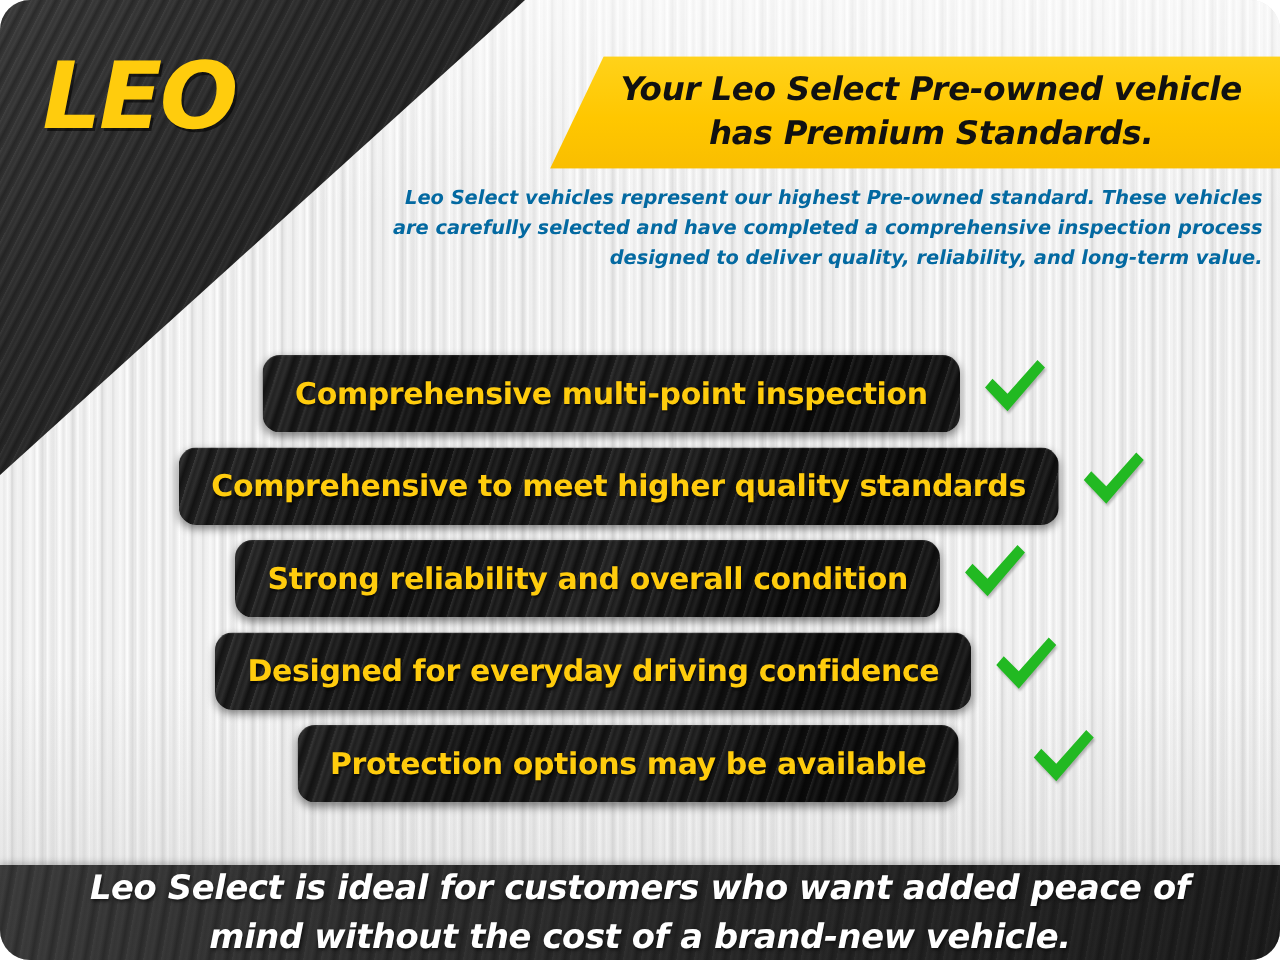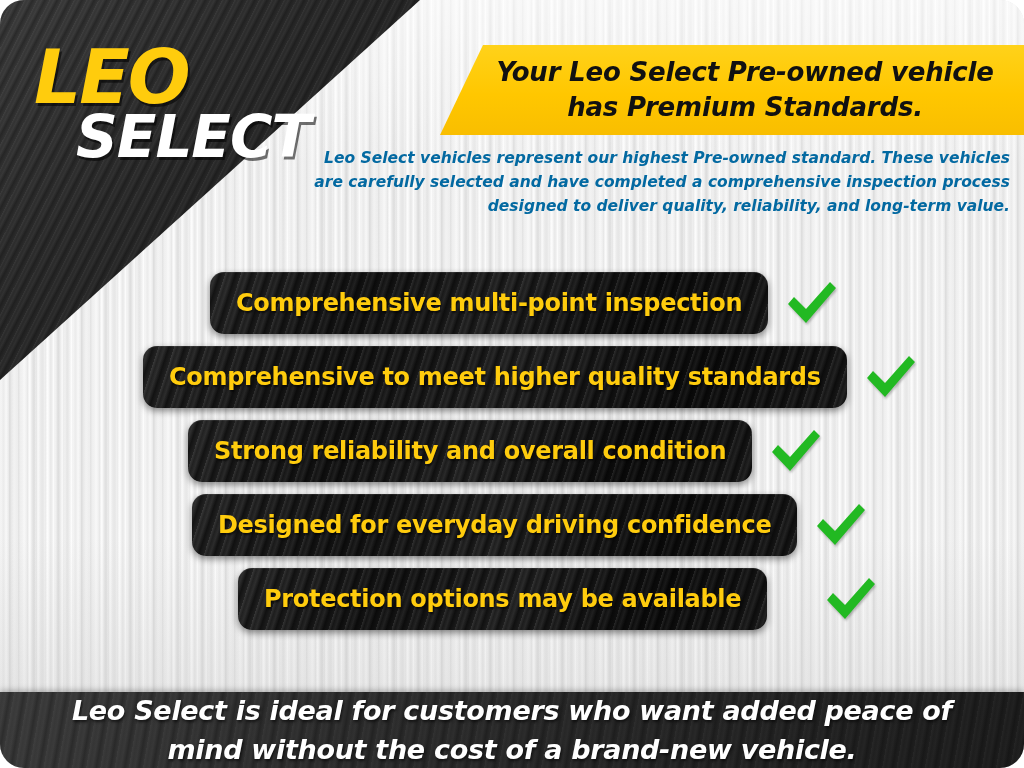--- a/index.html
+++ b/index.html
@@ -186,20 +186,21 @@
     background:
       repeating-linear-gradient(108deg,
         rgba(255,255,255,0.10) 0px,
         rgba(255,255,255,0.0) 3px,
         rgba(255,255,255,0.055) 6px,
         rgba(0,0,0,0.45) 10px,
         rgba(255,255,255,0.0) 15px),
       linear-gradient(118deg, #242424 0%, #121212 28%, #1f1f1f 52%, #0b0b0b 78%, #181818 100%);
     box-shadow: 0 3px 7px rgba(0,0,0,0.45), inset 0 1px 0 rgba(255,255,255,0.07);
     overflow: hidden;
+    margin-top: 12px;
   }
   .pill-label {
     font-family: "DejaVu Sans", sans-serif;
     font-weight: bold;
     font-size: 24px;
     letter-spacing: -0.3px;
     color: #FFCC0D;
     white-space: nowrap;
     text-shadow: 1px 2px 2px rgba(0,0,0,0.6);
   }
@@ -249,21 +250,20 @@
 <div id="poster">
 
   <div class="bg-metal"></div>
   <div class="bg-vignette"></div>
 
   <div class="corner-edge"></div>
   <div class="corner-dark"></div>
 
   <div class="logo">
     <div class="logo-leo">LEO</div>
-    <div class="logo-select">SELECT</div>
   </div>
 
   <div class="headline-banner">
     <div class="headline-text">Your Leo Select Pre-owned vehicle has Premium Standards.</div>
   </div>
 
   <div class="lede">Leo Select vehicles represent our highest Pre-owned standard. These vehicles are carefully selected and have completed a comprehensive inspection process designed to deliver quality, reliability, and long-term value.</div>
 
   <div class="features">
 
@@ -287,21 +287,21 @@
 
     <div class="feature-row" style="left:188px; top:154px;">
       <div class="pill">
         <span class="pill-label">Strong reliability and overall condition</span>
       </div>
       <svg class="check" width="54" height="48" viewBox="0 0 54 48">
         <path d="M4 25 L10 18 L22 30 L46 3 L52 9 L22 44 Z" fill="#22b922"></path>
       </svg>
     </div>
 
-    <div class="feature-row" style="left:192px; top:228px;">
+    <div class="feature-row" style="left:172px; top:228px;">
       <div class="pill">
         <span class="pill-label">Designed for everyday driving confidence</span>
       </div>
       <svg class="check" width="54" height="48" viewBox="0 0 54 48">
         <path d="M4 25 L10 18 L22 30 L46 3 L52 9 L22 44 Z" fill="#22b922"></path>
       </svg>
     </div>
 
     <div class="feature-row" style="left:238px; top:302px;gap:40px;">
       <div class="pill">

